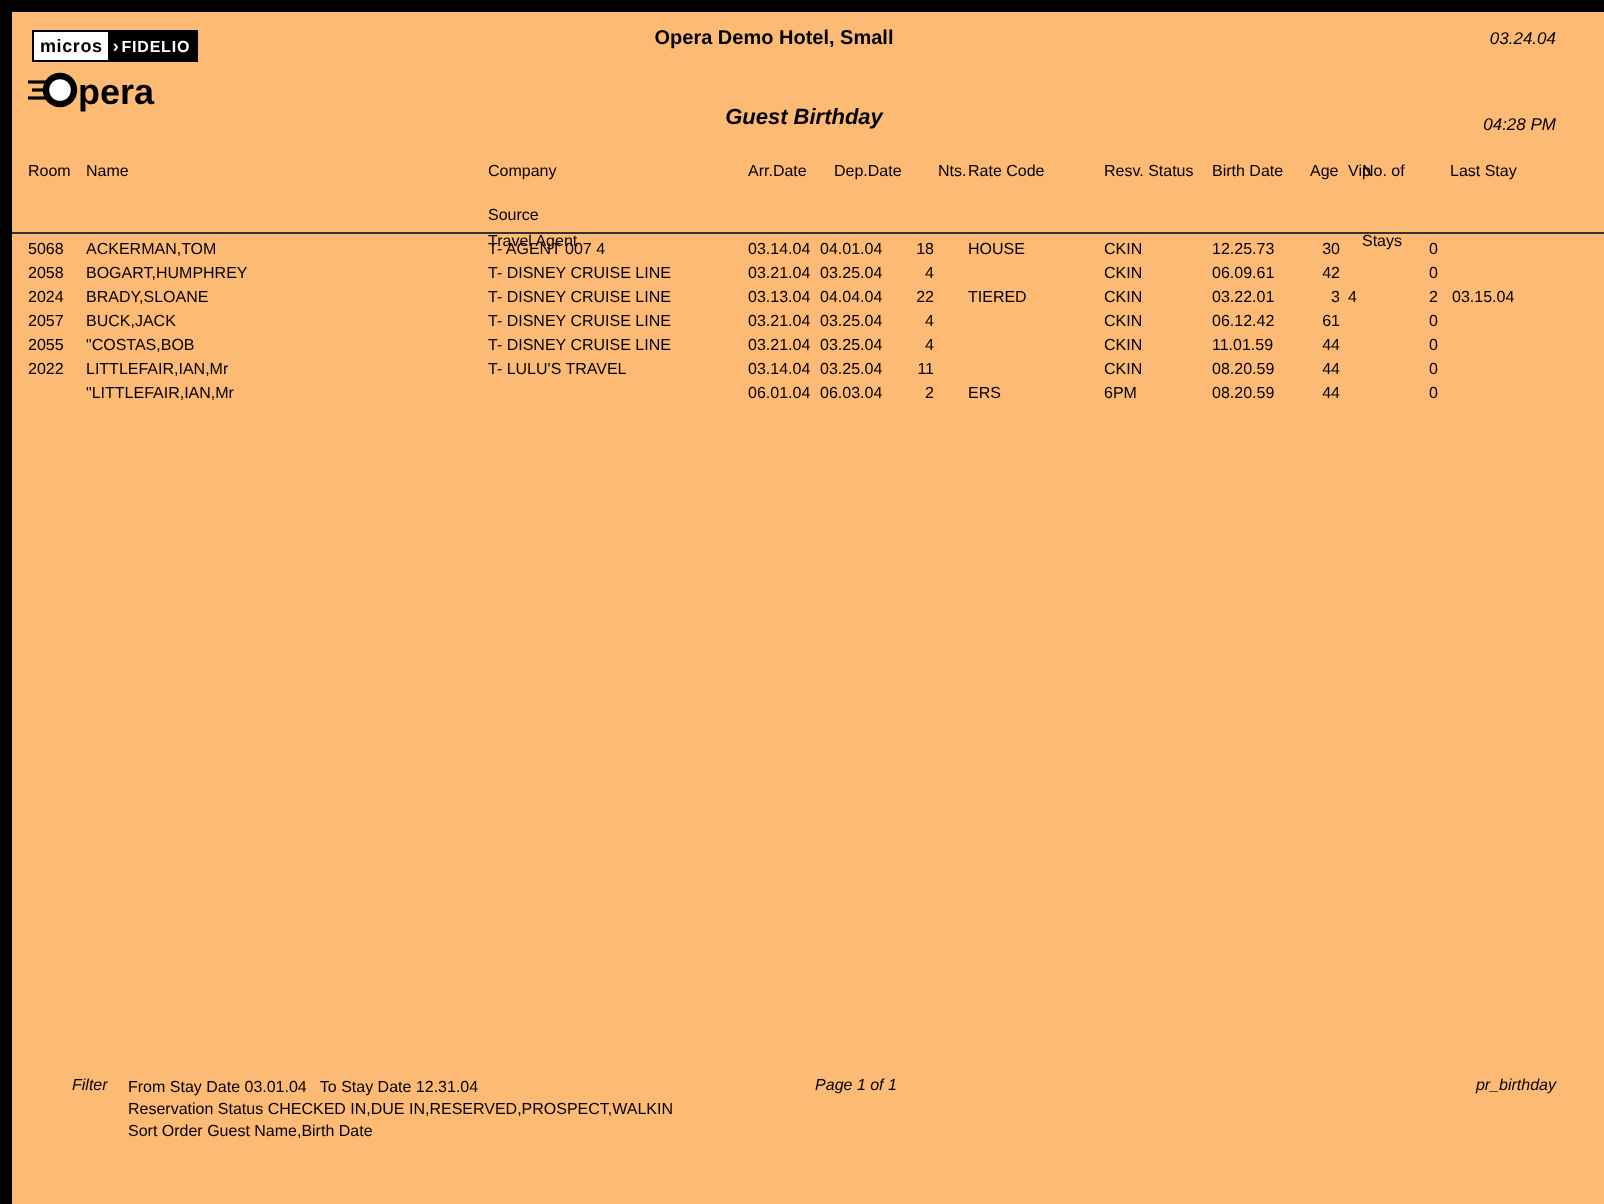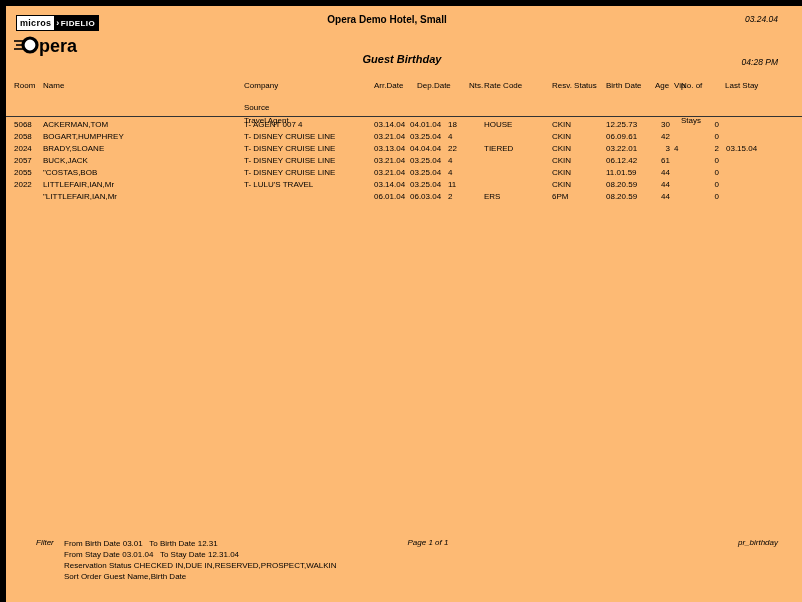--- a/index.html
+++ b/index.html
@@ -30,21 +30,21 @@
   .hx-age{left:649px}.hx-vip{left:668px}.hx-stays{left:675px}.hx-last{left:719px}
   .sep{position:absolute;top:110px;left:0;width:100%;border-top:1px solid #333;height:0;}
   .tbody{position:absolute;top:114px;left:0;width:100%;font-size:8px;}
   .trow{position:relative;height:12px;}
   .cell{position:absolute;top:0;white-space:nowrap;}
   .c-room{left:8px}
   .c-name{left:37px}
   .c-company{left:238px}
   .c-arr{left:368px}
   .c-dep{left:404px}
-  .c-nts{left:442px;width:19px;text-align:left}
+  .c-nts{left:442px;width:19px;text-align:right}
   .c-rate{left:478px}
   .c-resv{left:546px}
   .c-birth{left:600px}
   .c-age{left:637px;width:27px;text-align:right}
   .c-vip{left:668px}
   .c-stays{left:685px;width:28px;text-align:right}
   .c-last{left:720px}
   
   .filter-label{position:absolute;left:30px;top:532px;font-size:8px;font-style:italic;}
   .filter-lines{position:absolute;left:58px;top:532px;font-size:8px;}
@@ -202,21 +202,20 @@
         <span class="cell c-birth">08.20.59</span>
         <span class="cell c-age">44</span>
         <span class="cell c-vip"></span>
         <span class="cell c-stays">0</span>
         <span class="cell c-last"></span>
       </div>
     </div>
 
   <div class="filter-label">Filter</div>
   <div class="filter-lines">
-      <div class="filter-line">From Birth Date 03.01   To Birth Date 12.31</div>
       <div class="filter-line">From Stay Date 03.01.04   To Stay Date 12.31.04</div>
       <div class="filter-line">Reservation Status CHECKED IN,DUE IN,RESERVED,PROSPECT,WALKIN</div>
       <div class="filter-line">Sort Order Guest Name,Birth Date</div>
     </div>
   <div class="page-info">Page 1 of 1</div>
   <div class="report-id">pr_birthday</div>
 
 </div>
 
 </body></html>

